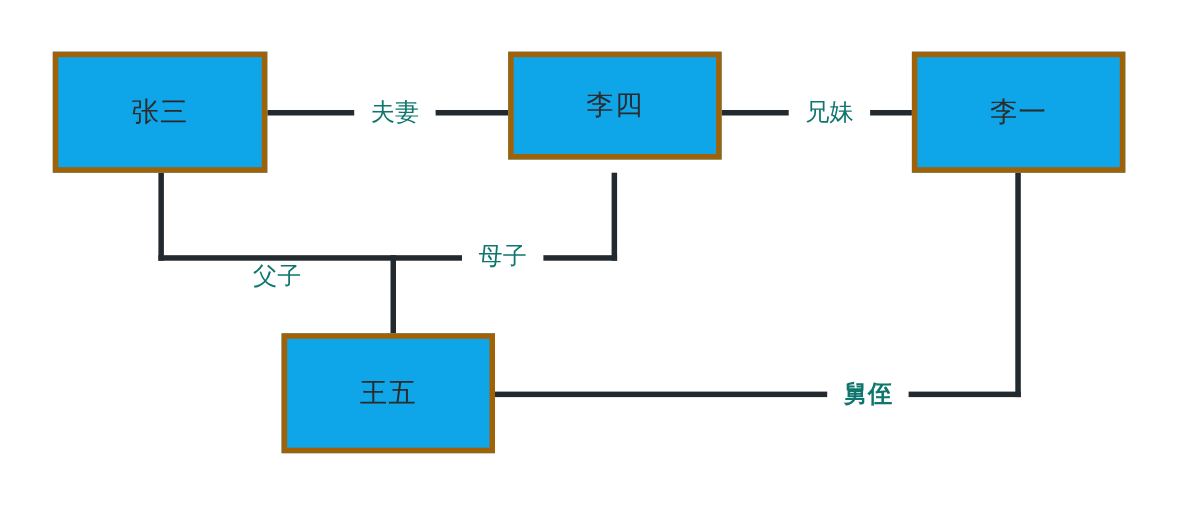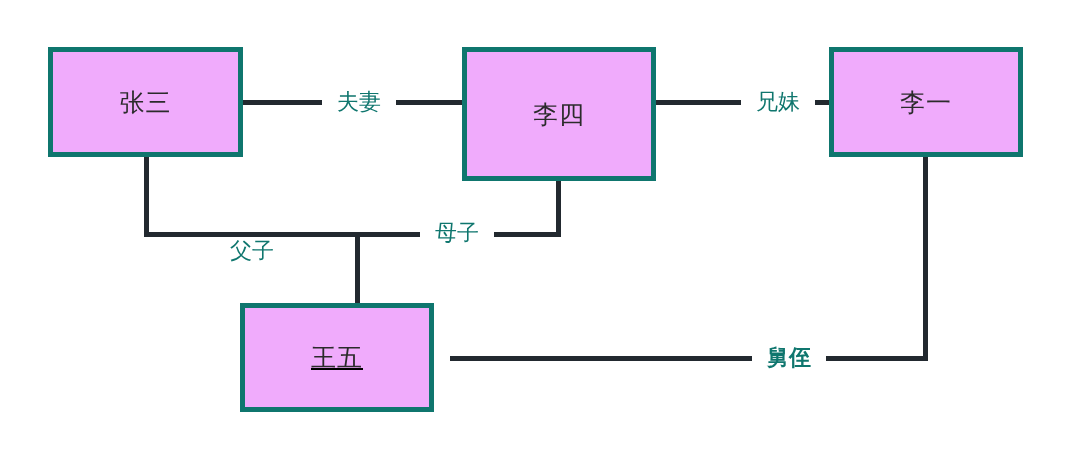--- a/index.html
+++ b/index.html
@@ -14,22 +14,22 @@
   #canvas {
     position: relative;
     width: 1072px;
     height: 462px;
     background: #ffffff;
     overflow: hidden;
   }
   .node {
     position: absolute;
     box-sizing: border-box;
-    background: #f0abfc;
-    border: 5px solid #0f766e;
+    background: #0ea5e9;
+    border: 5px solid #a16207;
     display: flex;
     align-items: center;
     justify-content: center;
     z-index: 3;
   }
   .node-label {
     font-family: "Liberation Serif", "DejaVu Serif", serif;
     font-size: 25px;
     color: #2b2b2b;
     letter-spacing: 1px;
@@ -70,37 +70,37 @@
   <div class="edge" style="left:144px; top:232px; width:417px; height:5px;"></div>
 
   <div class="edge" style="left:355px; top:232px; width:5px; height:71px;"></div>
 
   <div class="edge" style="left:923px; top:157px; width:5px; height:204px;"></div>
 
   <div class="edge" style="left:450px; top:356px; width:478px; height:5px;"></div>
 
   <div class="edge-label" style="left:322px; top:90px; width:70px;">夫妻</div>
 
-  <div class="edge-label" style="left:741px; top:90px; width:70px;">兄妹</div>
+  <div class="edge-label" style="left:717px; top:90px; width:70px;">兄妹</div>
 
   <div class="edge-label" style="left:215px; top:239px; width:70px;">父子</div>
 
   <div class="edge-label" style="left:420px; top:221px; width:70px;text-align:center;">母子</div>
 
   <div class="edge-label" style="left:752px; top:346px; width:70px;font-weight:bold;">舅侄</div>
 
   <div class="node" style="left:48px; top:47px; width:195px; height:110px;">
     <span class="node-label">张三</span>
   </div>
 
-  <div class="node" style="left:462px; top:47px; width:194px; height:134px;">
+  <div class="node" style="left:462px; top:47px; width:194px; height:98px;">
     <span class="node-label">李四</span>
   </div>
 
   <div class="node" style="left:829px; top:47px; width:194px; height:110px;">
     <span class="node-label">李一</span>
   </div>
 
-  <div class="node" style="left:240px; top:303px; width:194px; height:109px;text-decoration:underline;">
+  <div class="node" style="left:256px; top:303px; width:194px; height:109px;">
     <span class="node-label">王五</span>
   </div>
 
 </div>
 
 </body></html>

